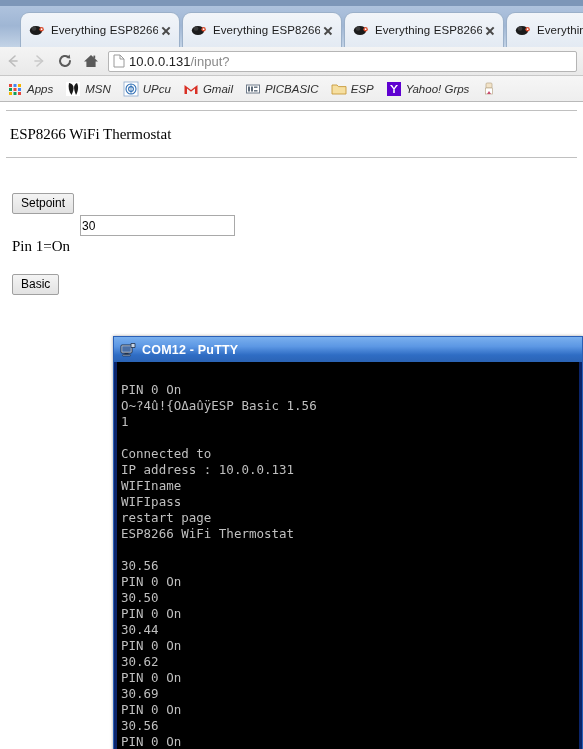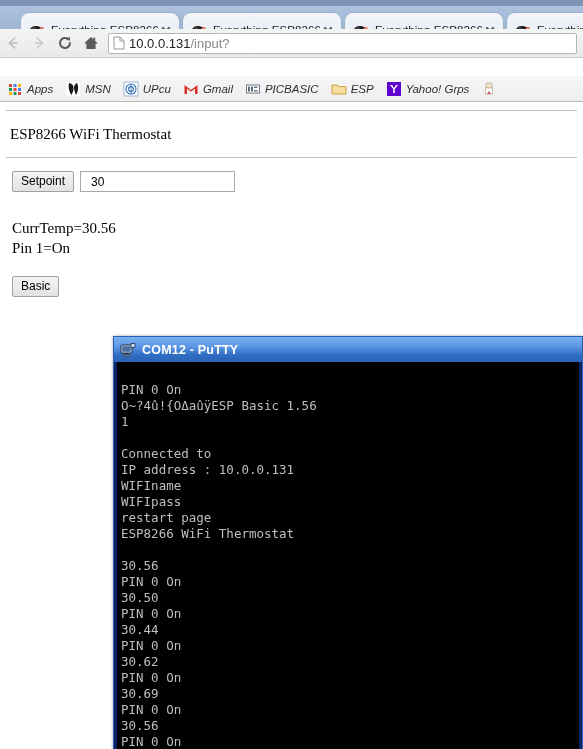--- a/index.html
+++ b/index.html
@@ -84,21 +84,21 @@
     left: 3px; top: 7.5px;
     width: 10px; height: 1.6px;
     background: #4a4a4a;
   }
   .tab-close::before { transform: rotate(45deg); }
   .tab-close::after  { transform: rotate(-45deg); }
 
   
   .toolbar {
     position: absolute;
-    left: 0; top: 29px;
+    left: 0; top: 47px;
     width: 583px; height: 29px;
     background: linear-gradient(to bottom, #f4f4f4 0%, #e9e9e9 100%);
     border-bottom: 1px solid #c8c8c8;
     display: flex;
     align-items: center;
     box-sizing: border-box;
   }
   .navbtn {
     width: 26px; height: 26px;
     display: flex;
@@ -201,23 +201,24 @@
   }
   .textfield {
     font-family: "Liberation Sans", sans-serif;
     font-size: 12px;
     color: #000000;
     background: #ffffff;
     border: 1px solid #a9a9a9;
     width: 155px;
     height: 21px;
     margin-left: 6px;
-    padding: 0 10px;
+    padding: 0 1px;
     box-sizing: border-box;
     line-height: 19px;
+    margin-top: 44px;
   }
   .readout {
     font-family: "Liberation Serif", serif;
     font-size: 15px;
     color: #000000;
     margin-left: 12px;
     line-height: 20px;
   }
   .exit-wrap { margin: 18px 0 0 12px; }
 
@@ -454,21 +455,20 @@
 
       <div class="page-title">ESP8266 WiFi Thermostat</div>
 
       <hr class="hrule" style="margin-top:14px;">
 
       <div class="form-row">
         <button class="btn">Setpoint</button>
         <input class="textfield" type="text" value="30" style="">
       </div>
 
-      <div class="readout" style="margin-top:26px;">CurrTemp=30.56</div>
       <div class="readout">Pin 1=On</div>
 
       <div class="exit-wrap">
         <button class="btn">Basic</button>
       </div>
 
     </div>
   </div>
 </div>
 

